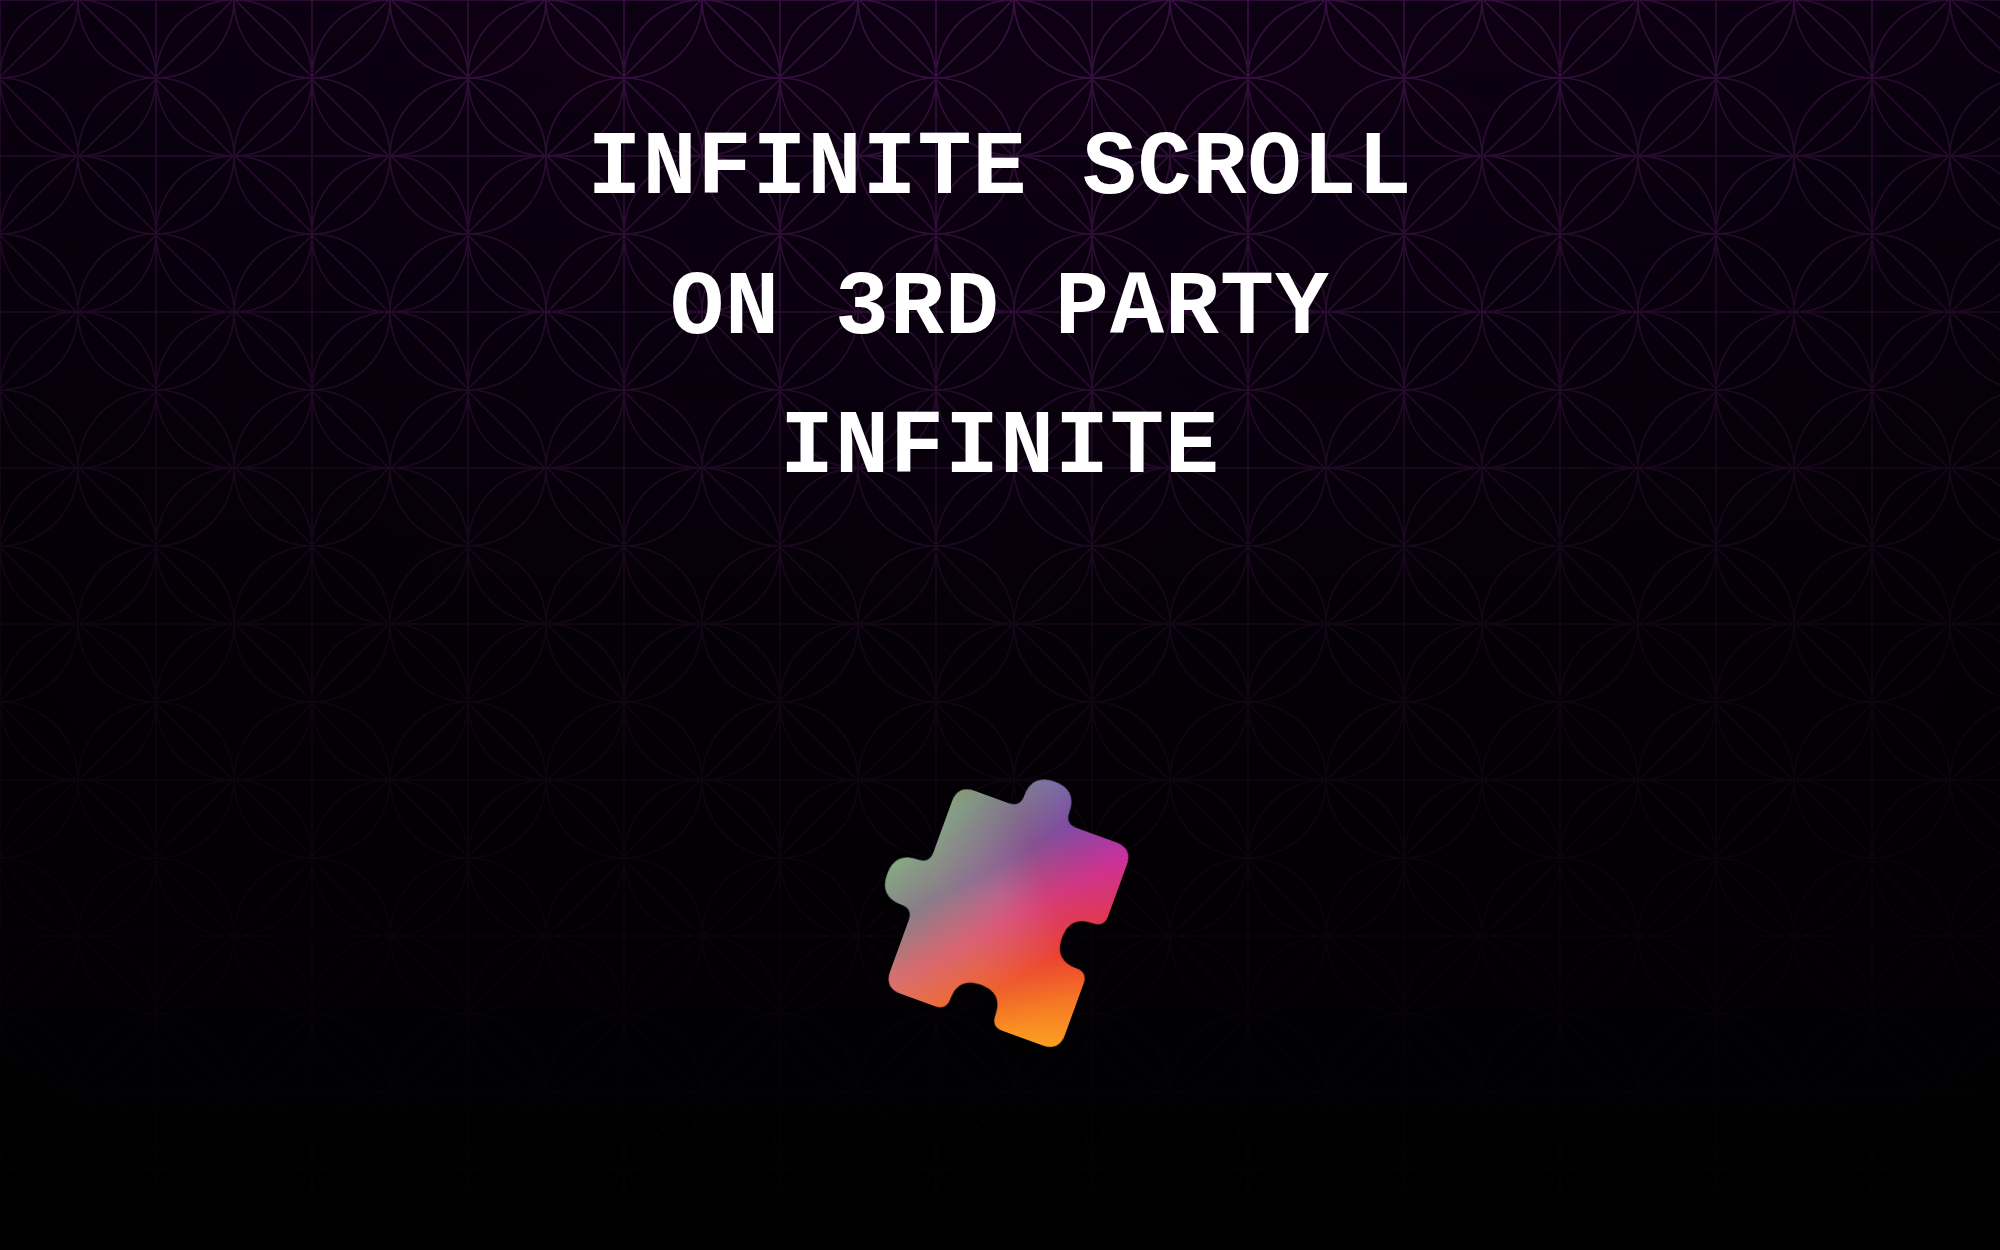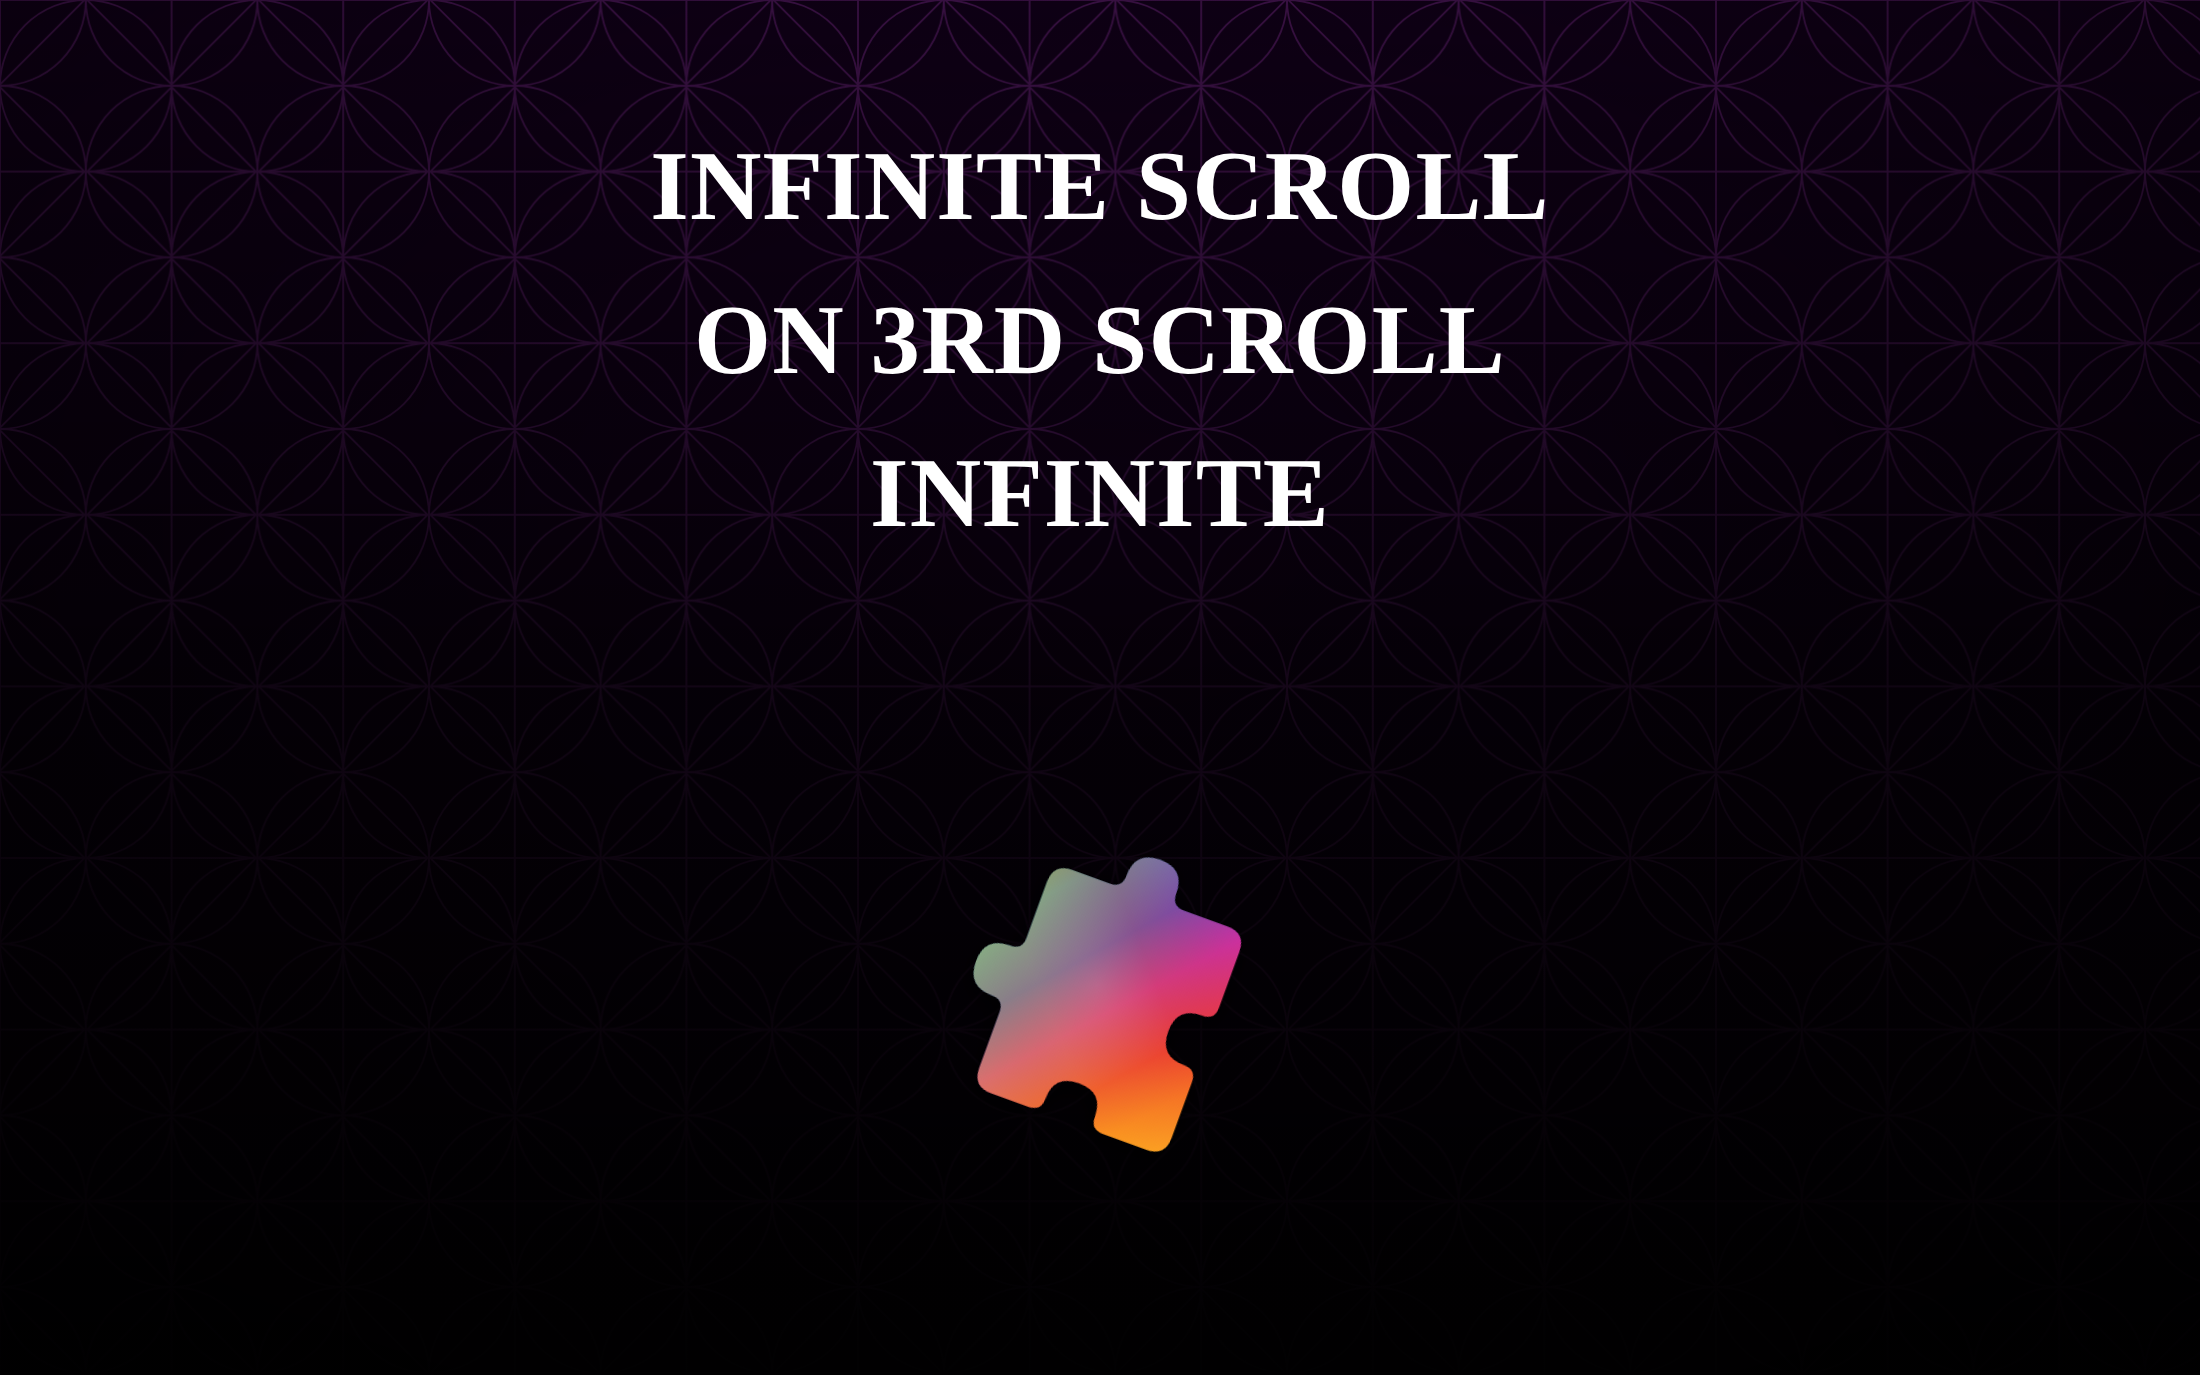--- a/index.html
+++ b/index.html
@@ -1,18 +1,18 @@
 <!DOCTYPE html>
 <html><head>
 <meta charset="utf-8">
 <style>
 html,body{margin:0;padding:0;width:100%;height:100%;overflow:hidden}
 body{width:2000px;height:1250px;position:relative;background:#000;font-family:'Trebuchet MS','Segoe UI',Verdana,Arial,sans-serif}
 svg.bg{position:absolute;inset:0;width:2000px;height:1250px;display:block}
-.title{position:absolute;top:100px;left:0;width:100%;text-align:center;color:#fff;font-weight:900;font-size:90px;line-height:1.55;letter-spacing:1px;font-family:Liberation Serif, serif}
+.title{position:absolute;top:100px;left:0;width:100%;text-align:center;color:#fff;font-weight:900;font-size:90px;line-height:1.55;letter-spacing:1px;font-family:Liberation Mono, monospace}
 .title span{display:block}
 .puzzle{position:absolute;left:50%;top:795px;transform:translate(-50%,-10%) rotate(20deg);width:300px;height:300px}
 .puzzle svg{width:100%;height:100%;display:block;filter:drop-shadow(0 6px 10px rgba(0,0,0,.7))}
 </style>
 </head>
 <body>
 
 <svg class="bg" viewBox="0 0 2000 1250" preserveAspectRatio="none">
   <defs>
     <pattern id="geo" x="0" y="0" width="156" height="156" patternUnits="userSpaceOnUse">
@@ -38,21 +38,21 @@
     </radialGradient>
   </defs>
   <rect width="2000" height="1250" fill="#160020"></rect>
   <rect width="2000" height="1250" fill="url(#geo)"></rect>
   <rect width="2000" height="1250" fill="url(#fade)"></rect>
   <rect width="2000" height="1250" fill="url(#vign)"></rect>
 </svg>
 
 <div class="title">
   <span>INFINITE SCROLL</span>
-  <span>ON 3RD SCROLL</span>
+  <span>ON 3RD PARTY</span>
   <span>INFINITE</span>
 </div>
 
 <div class="puzzle">
   <svg viewBox="0 0 100 100">
     <defs>
 
       <radialGradient id="rb" cx="50%" cy="50%" r="70%">
         <stop offset="0" stop-color="#fff" stop-opacity="0.1"></stop>
         <stop offset="1" stop-color="#000" stop-opacity="0"></stop>

